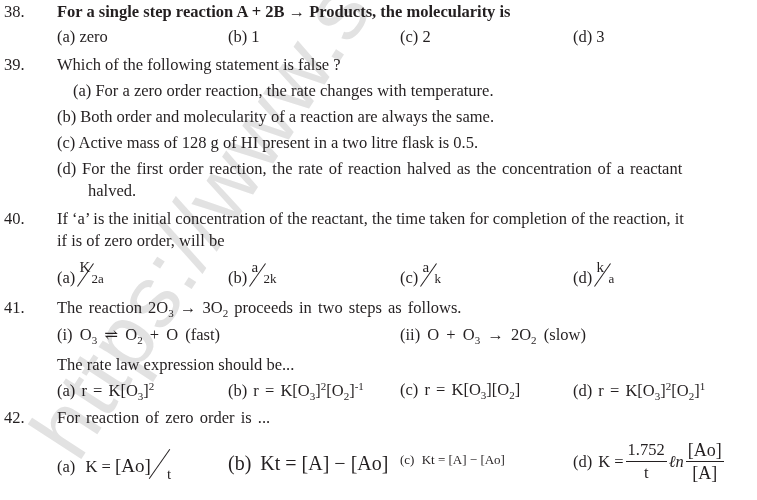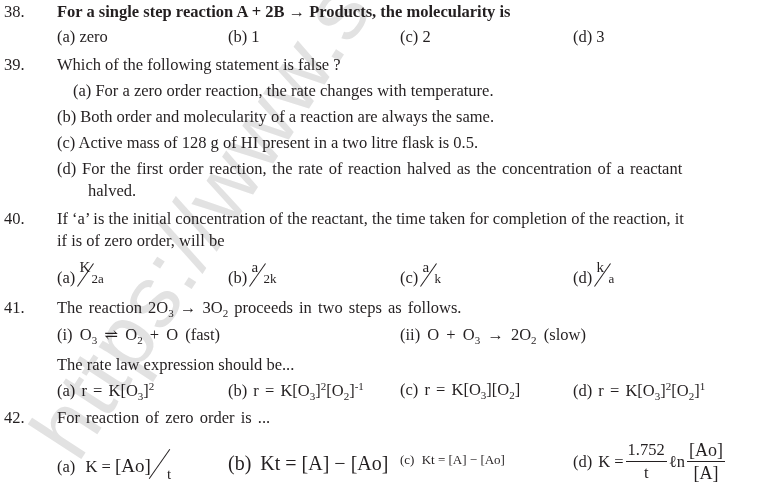--- a/index.html
+++ b/index.html
@@ -112,18 +112,18 @@
   <span>(c)</span>
   <span style="margin-left:4px;">Kt = [A] − [Ao]</span>
 </span>
 <span class="opt" style="top:440px;left:573px;display:flex;align-items:center;">
   <span>(d)</span>
   <span style="margin-left:6px;">K =</span>
   <span class="bigfrac">
       <span class="top">1.752</span>
       <span class="bot">t</span>
     </span>
-  <span style="">ℓn</span>
+  <span style="font-style:italic;">ℓn</span>
   <span class="bigfrac">
       <span class="top" style="font-size:18px;">[Ao]</span>
       <span class="bot" style="font-size:18px;">[A]</span>
     </span>
 </span>
 
 </body></html>

